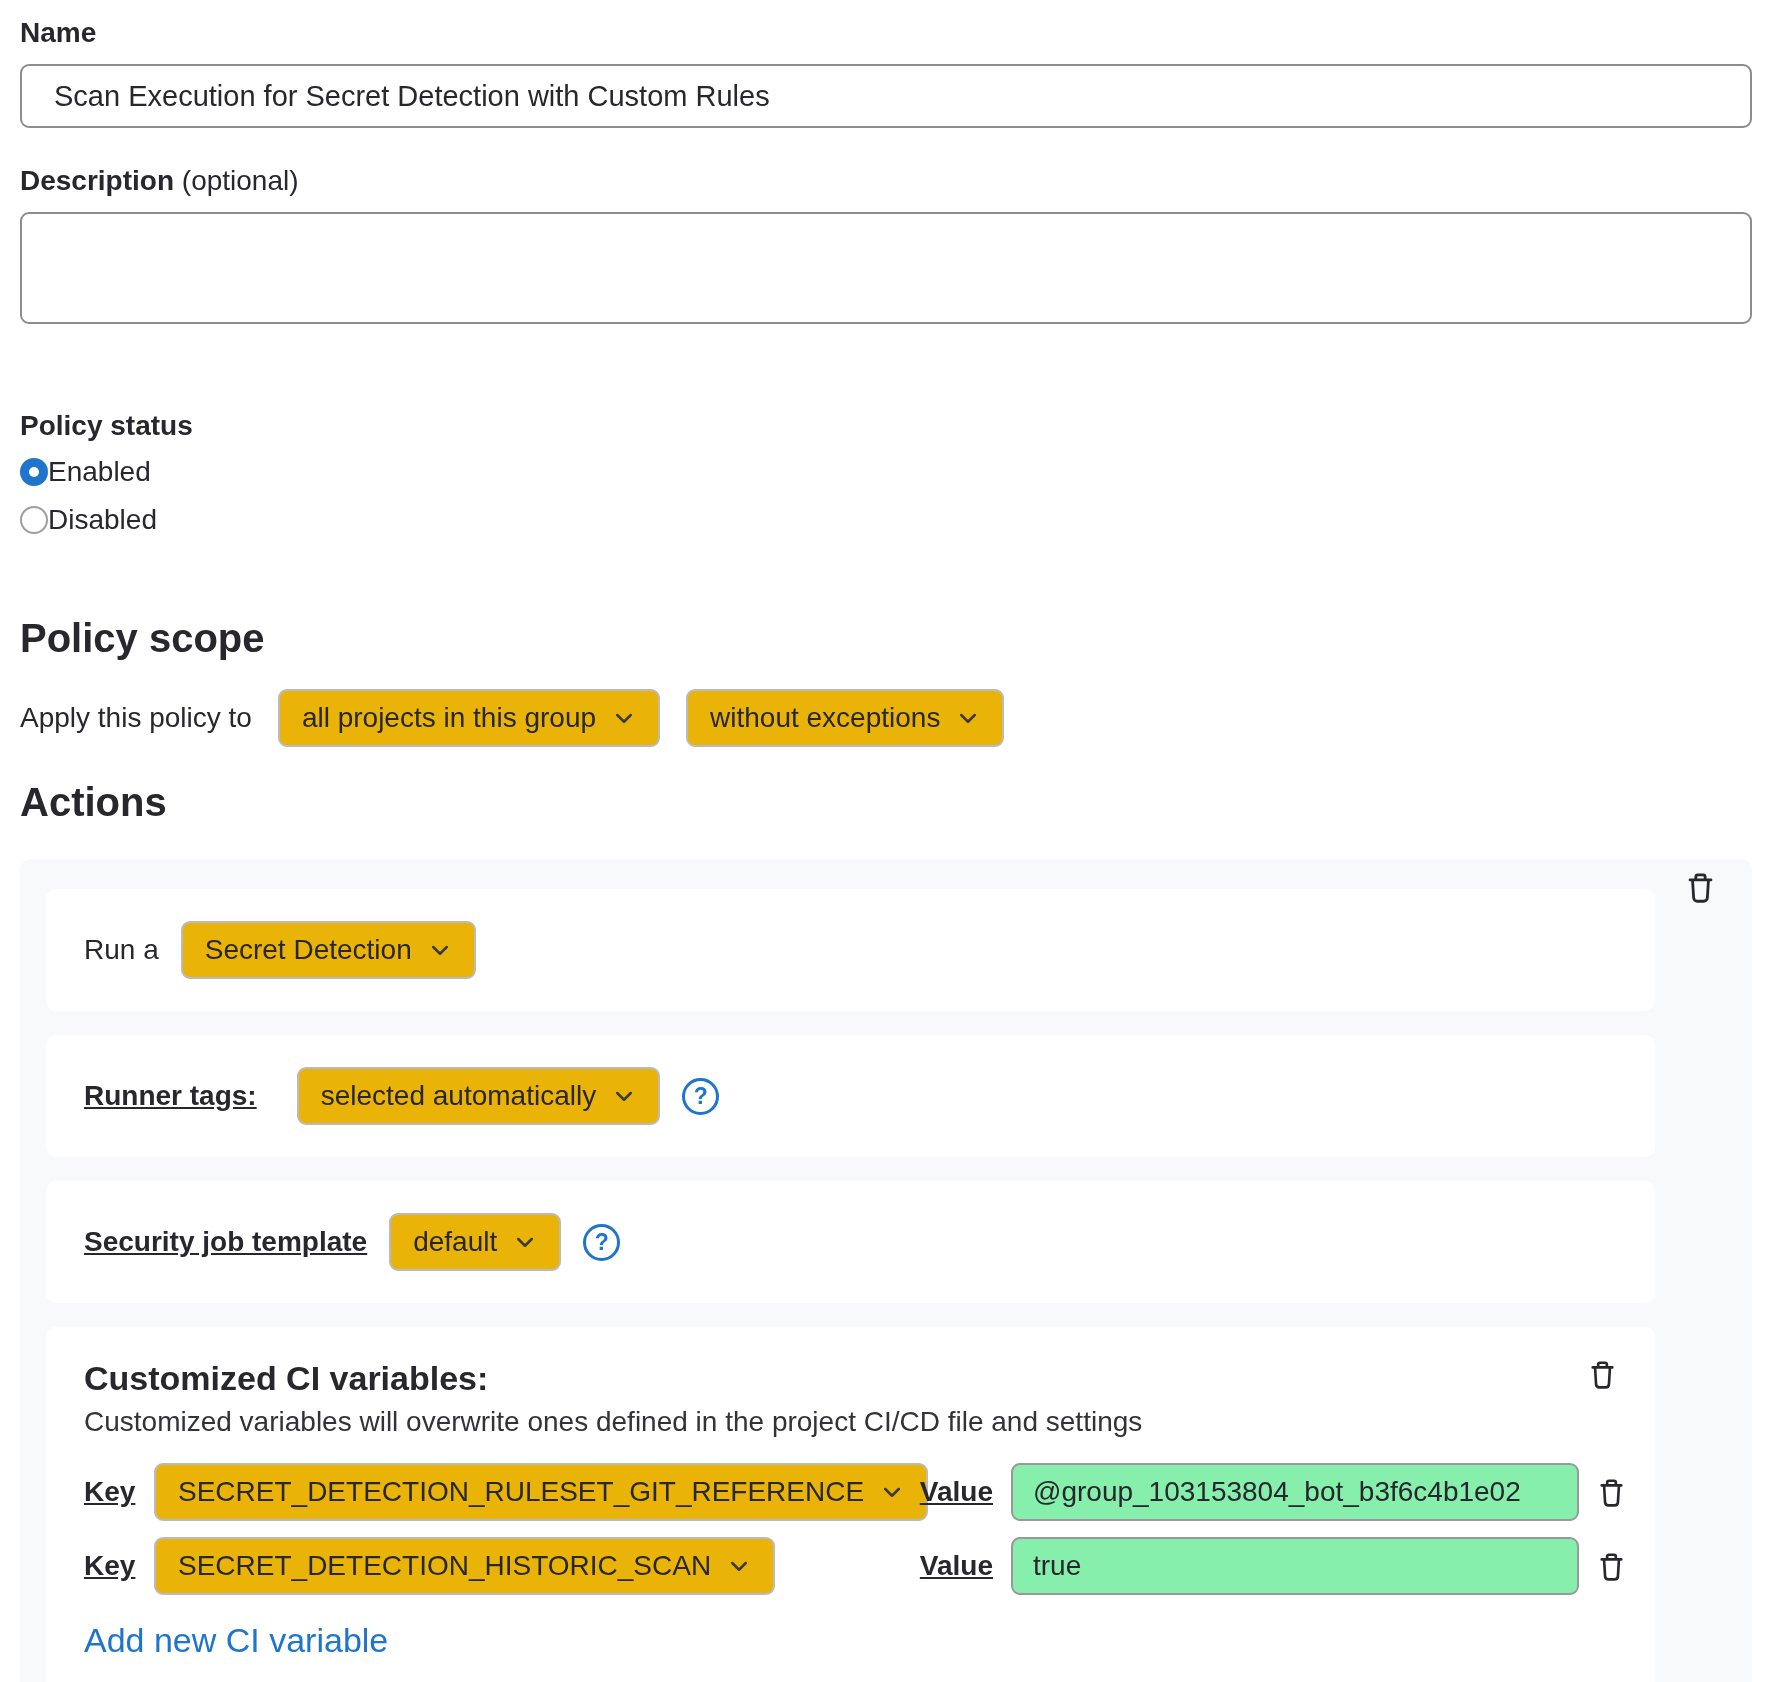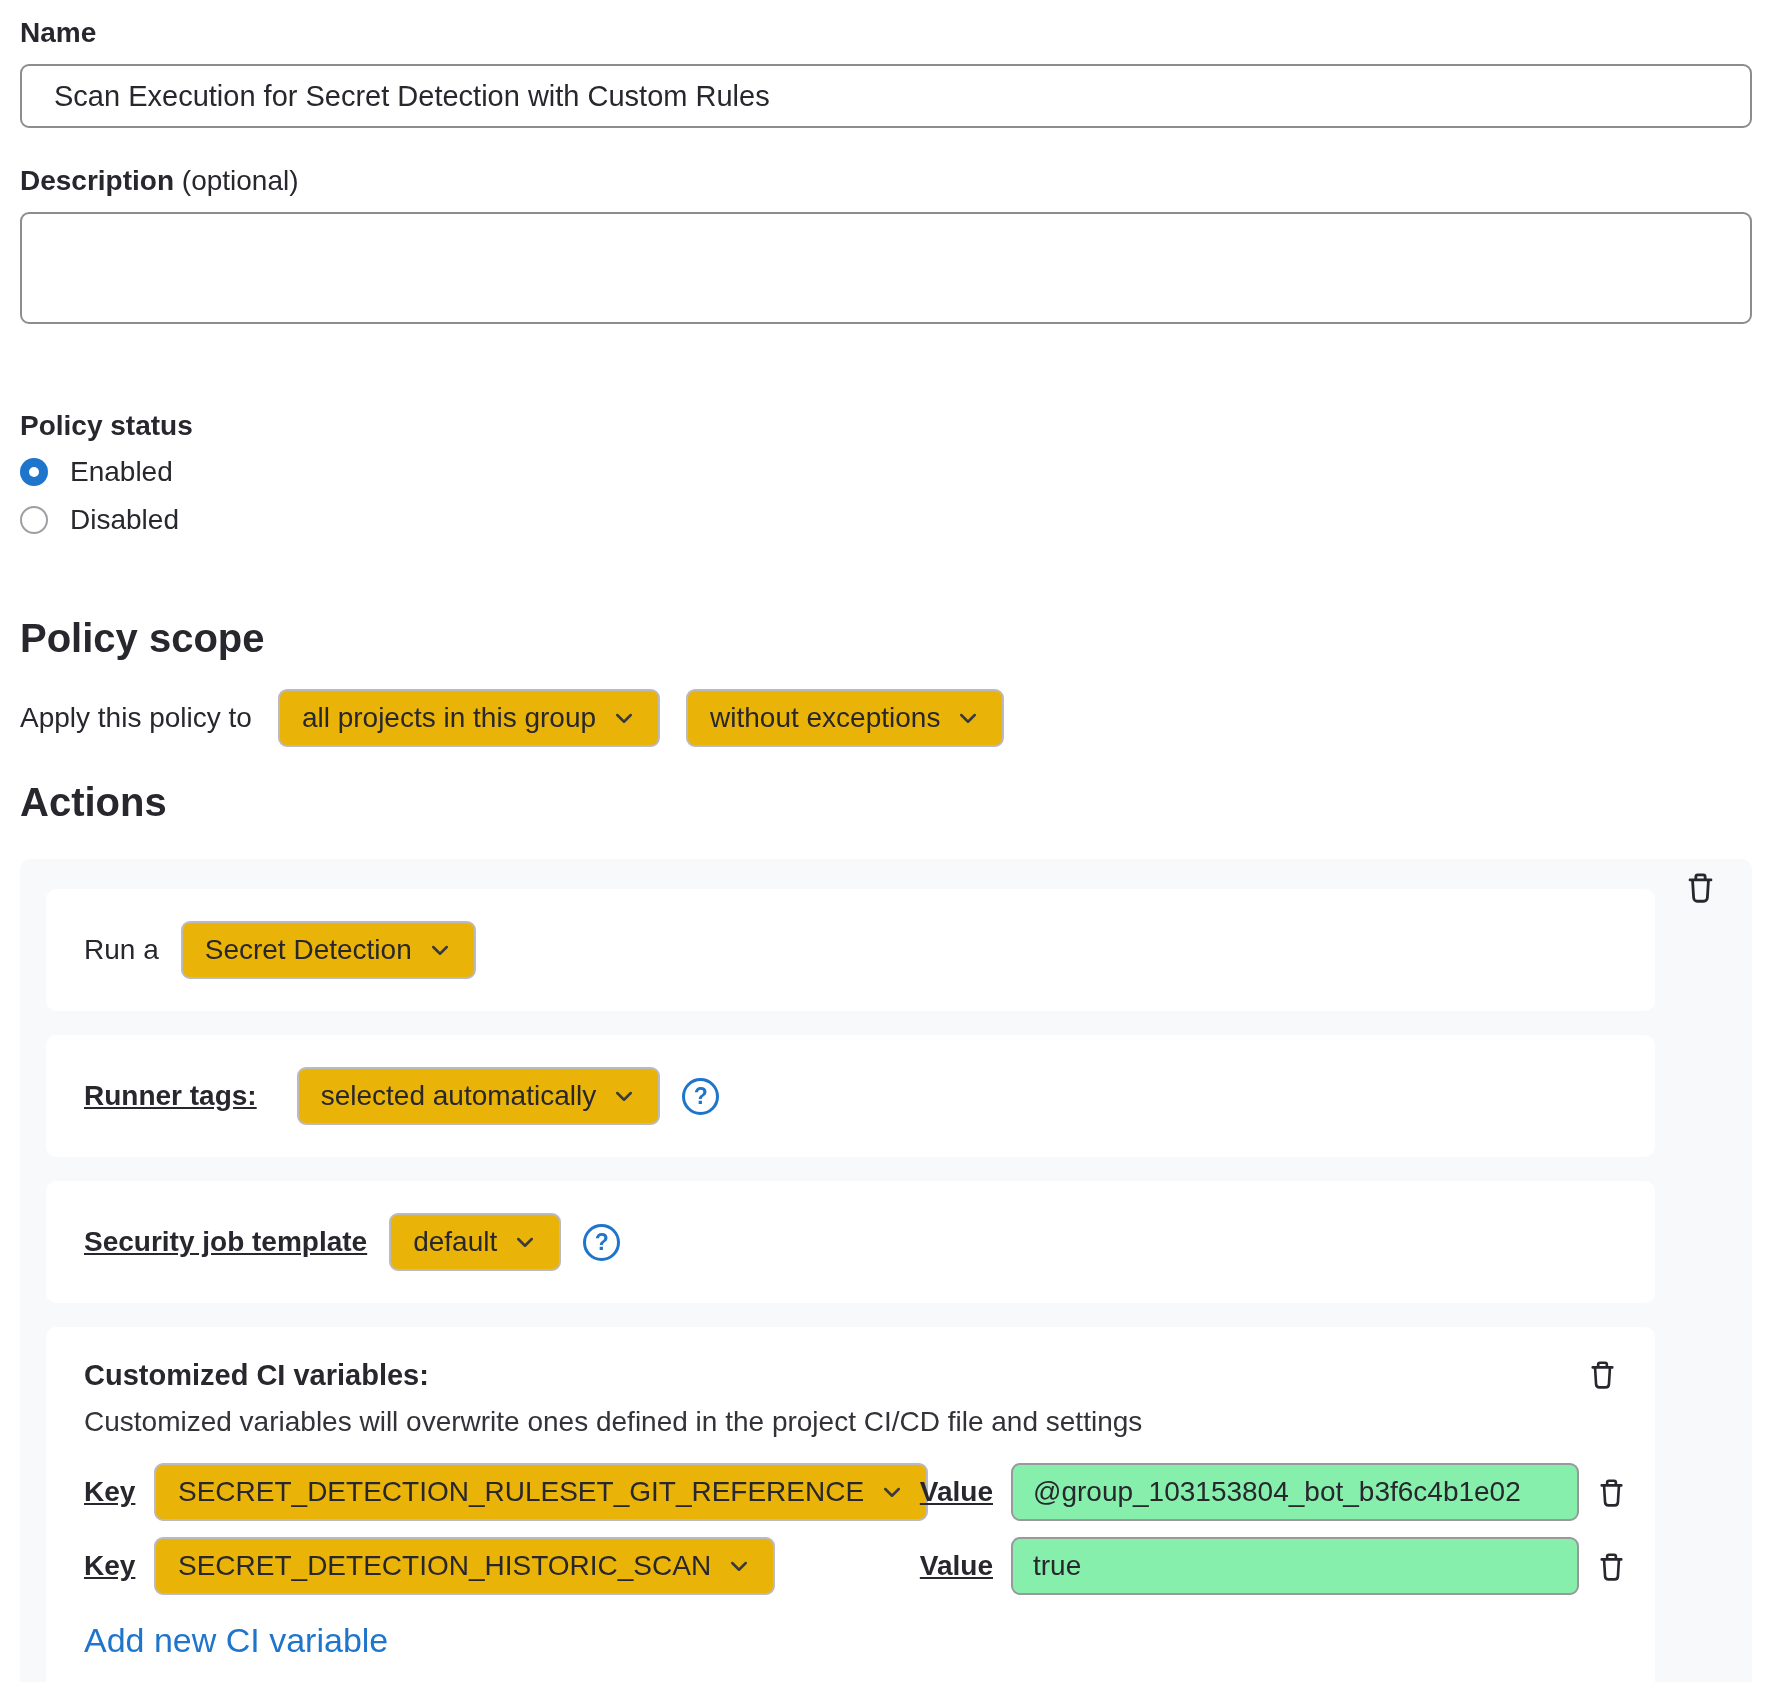--- a/index.html
+++ b/index.html
@@ -13,21 +13,21 @@
   .field-label{font-weight:700;line-height:34px;margin-bottom:14px;}
   .optional{font-weight:400;}
   .text-input{
     box-sizing:border-box;width:100%;height:64px;border:2px solid #8c8c91;border-radius:9px;
     padding:0 32px;font-size:29px;color:#28272d;background:#fff;outline:none;
     font-family:"Liberation Sans","DejaVu Sans",sans-serif;
   }
   .name-input{margin-bottom:36px;}
   textarea.text-input{height:112px;resize:none;padding-top:14px;margin-bottom:78px;}
   .status-label{margin-bottom:12px;margin-top:0;}
-  .radio-row{display:flex;align-items:center;gap:22px;height:34px;margin-bottom:14px;text-align:center;}
+  .radio-row{display:flex;align-items:center;height:34px;margin-bottom:14px;text-align:center;}
   .radio{
     box-sizing:border-box;width:28px;height:28px;border-radius:50%;
     border:2.5px solid #9e9ea3;background:#fff;display:inline-flex;
     align-items:center;justify-content:center;flex:none;cursor:pointer;
   }
   .radio.on{border:none;background:#1f75cb;}
   .radio .dot{width:10px;height:10px;border-radius:50%;background:#fff;display:none;}
   .radio.on .dot{display:block;}
   h2{font-size:40px;line-height:50px;font-weight:700;margin:0;}
   .scope-heading{margin-top:76px;margin-bottom:26px;}
@@ -51,21 +51,21 @@
   .subcard-row{display:flex;align-items:center;gap:22px;}
   .bold{font-weight:700;text-decoration:underline;}
   .help{
     box-sizing:border-box;width:37px;height:37px;border:3px solid #1f75cb;border-radius:50%;
     color:#1f75cb;font-weight:700;font-size:23px;display:inline-flex;
     align-items:center;justify-content:center;flex:none;cursor:pointer;
   }
   .trash-btn{background:none;border:none;padding:0;cursor:pointer;line-height:0;}
   .top-trash{position:absolute;top:12px;right:36px;}
   .vars-header{display:flex;align-items:flex-start;height:36px;margin-bottom:10px;}
-  .vars-title{font-weight:700;font-size:29px;}
+  .vars-title{font-weight:700;font-size:34px;}
   .vars-header .trash-btn{margin-left:auto;}
   .vars-desc{line-height:34px;margin-bottom:24px;color:#333238;}
   .var-row{
     display:grid;grid-template-columns:52px 745px 76px 568px 34px;
     column-gap:18px;align-items:center;height:58px;margin-bottom:16px;
     justify-items:start;
   }
   .var-row .val-label{justify-self:end;}
   .var-row .dd{justify-self:start;justify-content:space-between;}
   .val-input{

